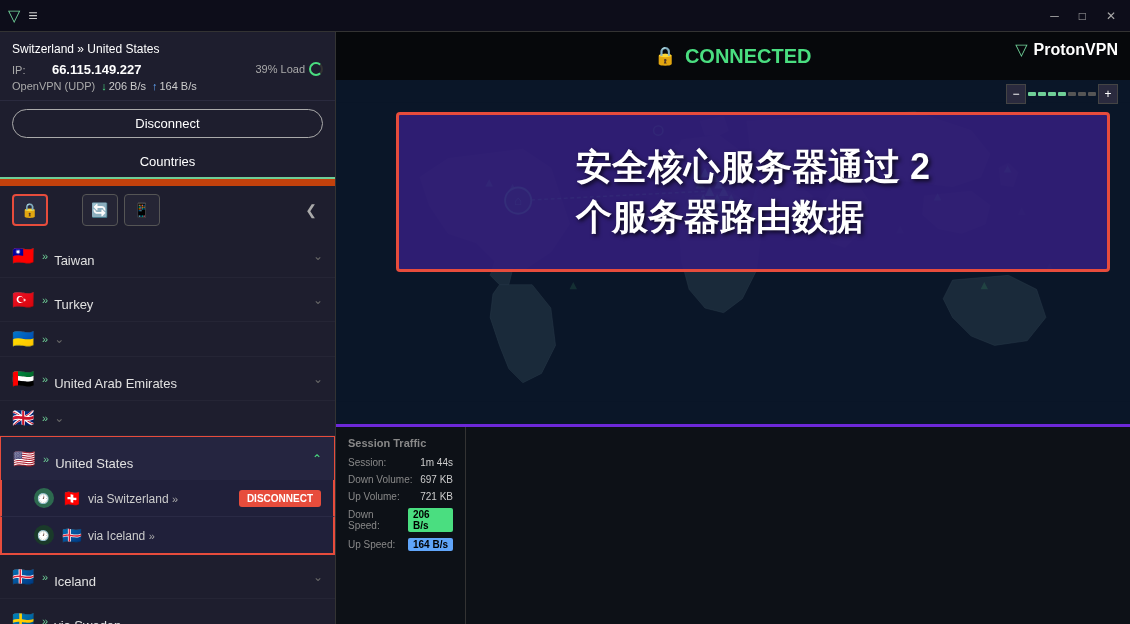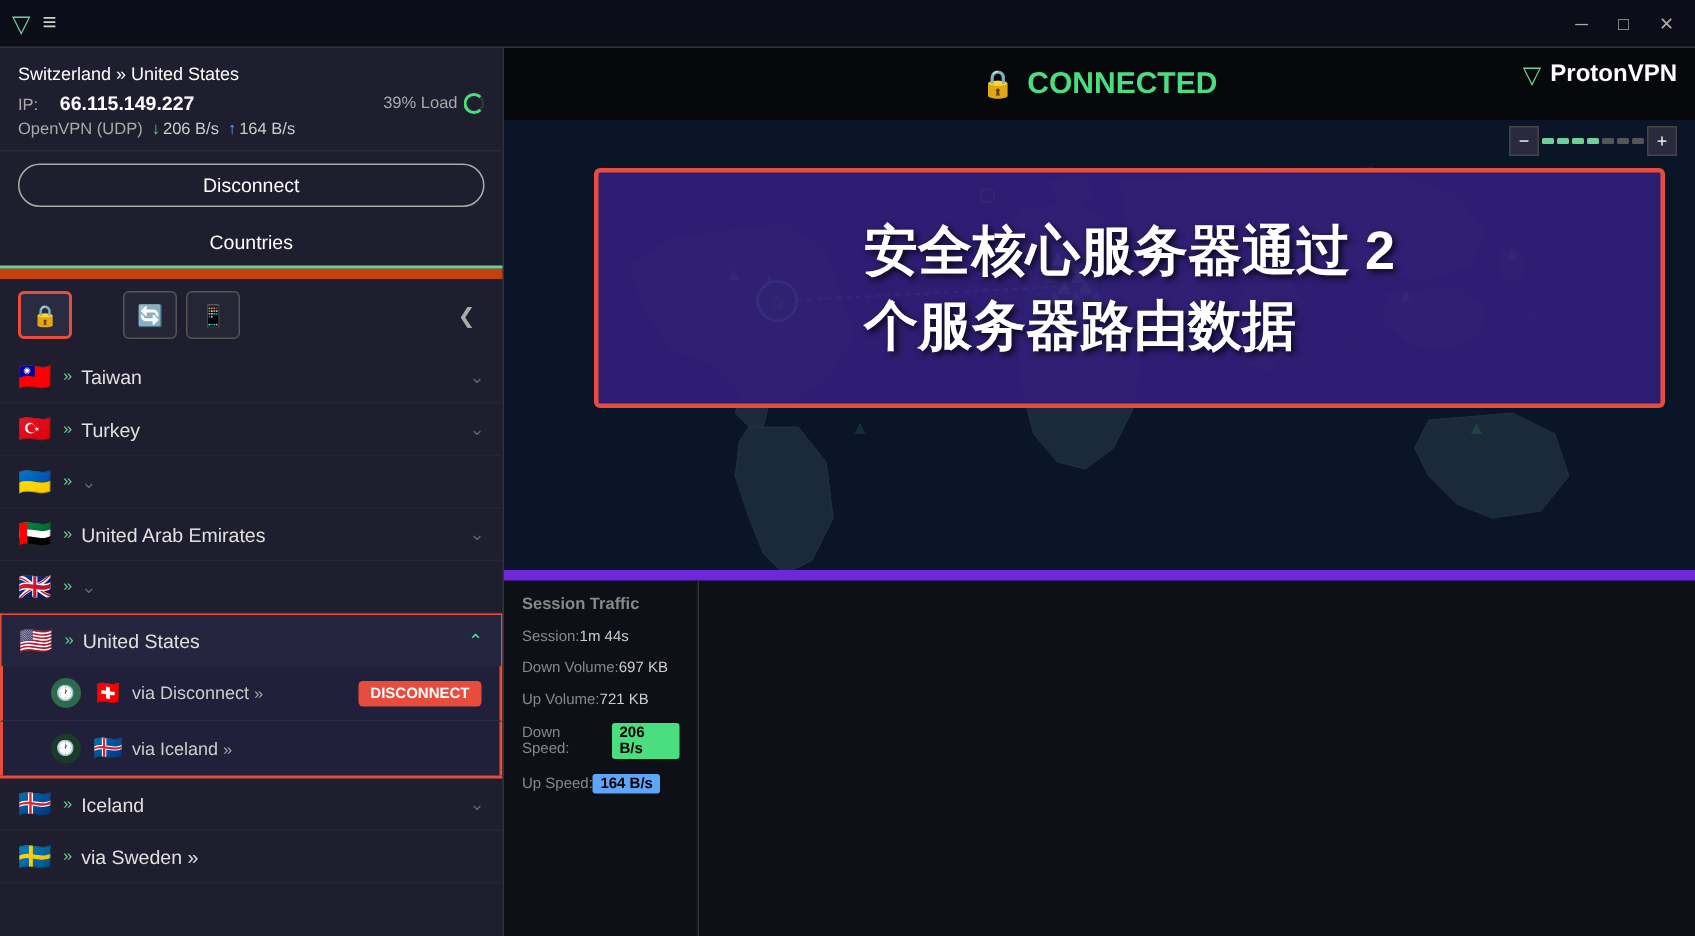--- a/index.html
+++ b/index.html
@@ -208,20 +208,21 @@
     }
     .country-arrow {
       color: #6fcf97;
       font-size: 11px;
       margin-right: 6px;
     }
     .country-name {
       font-size: 13px;
       color: #e0e0e0;
       flex: 1;
+      margin-top: 10px;
     }
     .country-chevron {
       color: #666;
       font-size: 12px;
     }
 
     
     .country-item.expanded {
       background: #252540;
       border: 1px solid #e74c3c;
@@ -406,44 +407,43 @@
       line-height: 1.4;
       text-shadow: 2px 2px 4px rgba(0,0,0,0.8);
     }
 
     
     .stats-area {
       position: absolute;
       bottom: 0;
       left: 0;
       right: 0;
-      height: 244px;
+      height: 200px;
       background: #0d1117;
-      border-top: 7px solid #6d28d9;
+      border-top: 3px solid #6d28d9;
       display: flex;
     }
 
     .session-traffic {
       width: 130px;
       padding: 10px 12px;
       border-right: 1px solid #333;
       flex-shrink: 0;
     }
     .session-title {
       font-size: 11px;
       color: #888;
       margin-bottom: 8px;
       font-weight: bold;
     }
     .stat-row {
       display: flex;
-      justify-content: flex-start;
+      justify-content: space-between;
       align-items: center;
       margin-bottom: 6px;
-      margin-top: 10px;
     }
     .stat-label {
       font-size: 10px;
       color: #888;
     }
     .stat-value {
       font-size: 10px;
       color: #ccc;
     }
     .stat-badge {
@@ -517,21 +517,21 @@
 
   <div class="sidebar">
 
     <div class="connection-header">
       <div class="connection-route">
         <span>Switzerland » United States</span>
       </div>
       <div class="connection-ip-row">
         <div>
           <span style="font-size:11px;color:#aaa;">IP:</span>
-          <span style="font-size:13px;font-weight:bold;color:#fff;margin-left:10px;">66.115.149.227</span>
+          <span style="font-size:13px;font-weight:bold;color:#fff;margin-left:22px;">66.115.149.227</span>
         </div>
         <div class="connection-load">
           <span>39% Load</span>
           <div class="load-circle"></div>
         </div>
       </div>
       <div class="connection-protocol">
         <span>OpenVPN (UDP)</span>
         <span class="speed-item">
           <span class="arrow-down">↓</span>
@@ -606,21 +606,21 @@
         <span class="country-flag">🇺🇸</span>
         <span class="country-arrow">»</span>
         <span class="country-name">United States</span>
         <span class="country-chevron" style="color:#4ade80;">⌃</span>
       </div>
 
       <div class="sub-item">
         <div class="sub-icon">🕐</div>
         <span class="sub-flag">🇨🇭</span>
         <div>
-          <span class="sub-text">via Disconnect </span>
+          <span class="sub-text">via Switzerland </span>
           <span class="sub-via">»</span>
         </div>
         <button class="disconnect-small">DISCONNECT</button>
       </div>
 
       <div class="sub-item" style="border-bottom:none;">
         <div class="sub-icon" style="background:#1a3a2a;">🕐</div>
         <span class="sub-flag">🇮🇸</span>
         <div>
           <span class="sub-text">via Iceland </span>

